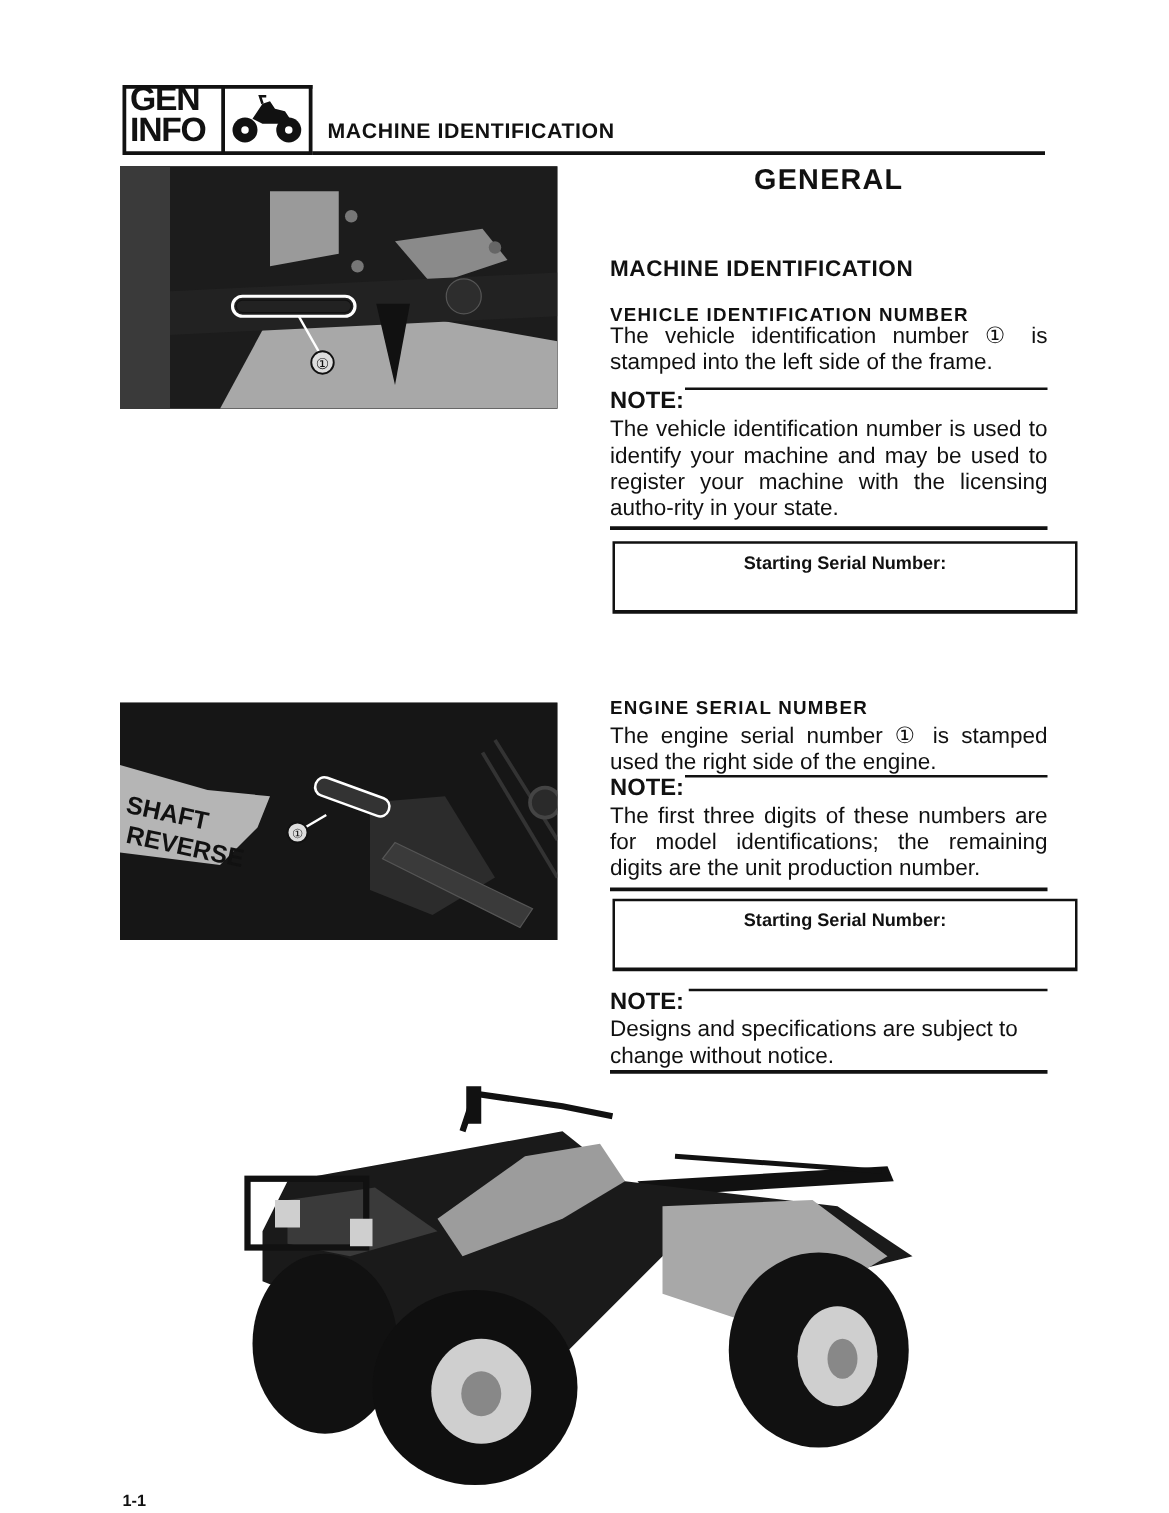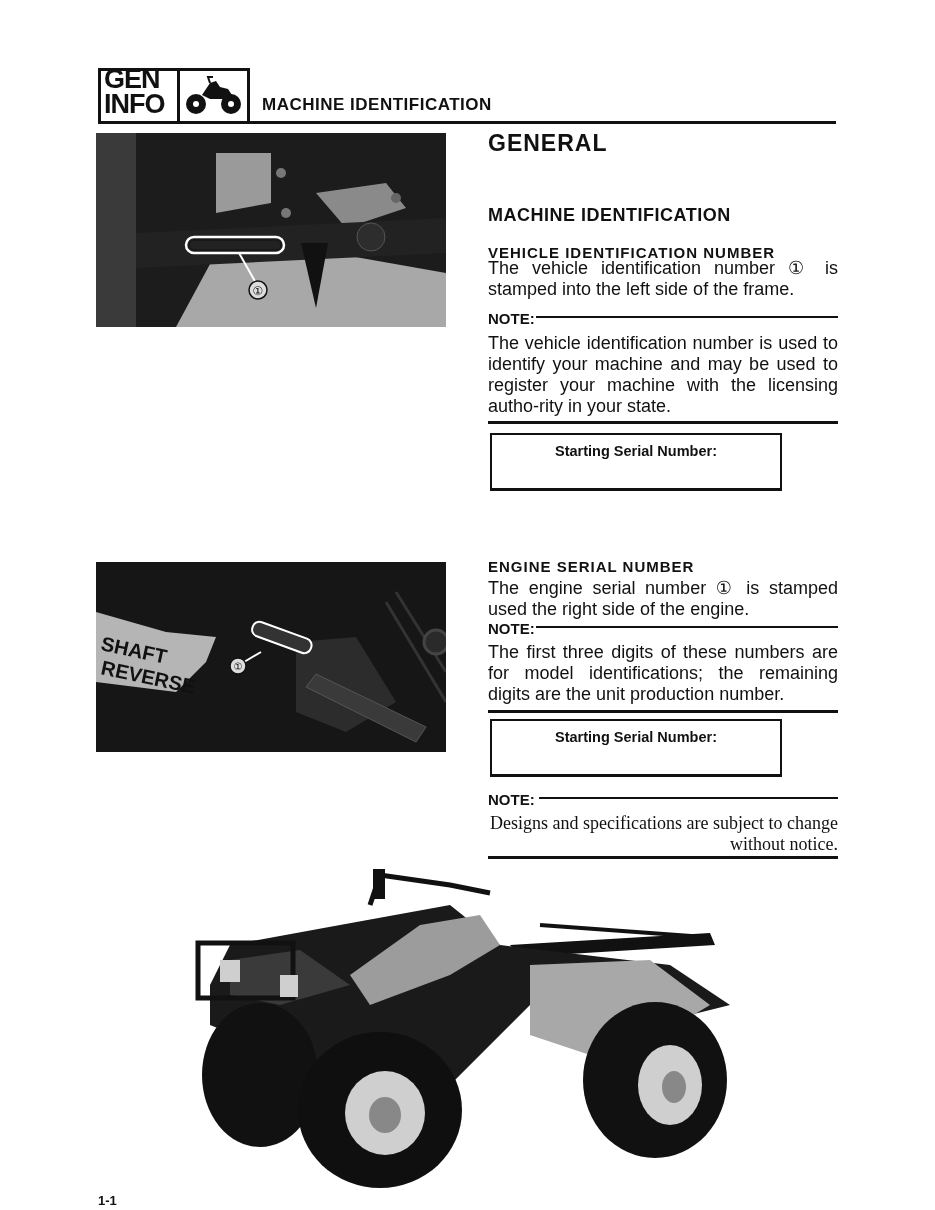--- a/index.html
+++ b/index.html
@@ -9,28 +9,28 @@
   .gen-box{left:98px;top:33px;width:82px;height:56px;border:3px solid #111;box-sizing:border-box;}
   .gen-text{left:104px;top:32px;font-weight:bold;font-size:27px;line-height:25px;letter-spacing:-1px;}
   .icon-box{left:180px;top:33px;width:70px;height:56px;border:3px solid #111;border-left:0;box-sizing:border-box;}
   .header-title{left:262px;top:60px;font-size:17px;font-weight:bold;letter-spacing:0.5px;}
   .header-rule{left:250px;top:86px;width:586px;height:3px;background:#111;}
   
   .photo{background:#1a1a1a;overflow:hidden;}
   .photo1{left:96px;top:98px;width:350px;height:194px;}
   .photo2{left:96px;top:527px;width:350px;height:190px;}
   
-  .title{left:488px;width:350px;font-weight:bold;font-size:23px;line-height:32px;letter-spacing:1px;}
+  .title{left:488px;width:350px;text-align:center;font-weight:bold;font-size:23px;line-height:32px;letter-spacing:1px;}
   .h2{left:488px;font-weight:bold;font-size:18px;letter-spacing:0.5px;}
   .h3{left:488px;font-weight:bold;font-size:15px;letter-spacing:1px;}
   .body{left:488px;width:350px;font-size:18px;line-height:21px;text-align:justify;}
-  .note-row{left:488px;width:350px;display:flex;align-items:center;font-weight:bold;font-size:15px;}
+  .note-row{left:488px;width:350px;display:flex;align-items:flex-start;font-weight:bold;font-size:19px;}
   .note-row .line{flex:1;height:2px;background:#111;margin-bottom:3px;margin-left:1px;}
   .rule{left:488px;width:350px;height:3px;background:#111;}
-  .serial-box{left:490px;width:292px;border:2px solid #111;border-top-width:2px;border-bottom-width:3px;box-sizing:border-box;text-align:center;font-weight:bold;font-size:14.5px;line-height:21px;padding-top:6px;}
+  .serial-box{left:490px;width:372px;border:2px solid #111;border-top-width:2px;border-bottom-width:3px;box-sizing:border-box;text-align:center;font-weight:bold;font-size:14.5px;line-height:21px;padding-top:6px;}
   .page-num{left:98px;top:1158px;font-size:13px;font-weight:bold;}
 </style>
 </head>
 <body>
 
 <div class="abs gen-box"></div>
 <div class="abs gen-text">
   <div>GEN</div>
   <div>INFO</div>
 </div>
@@ -117,21 +117,21 @@
 <div class="abs rule" style="top:675px;"></div>
 
 <div class="abs serial-box" style="top:684px;height:58px;">
   <div>Starting Serial Number:</div>
 </div>
 
 <div class="abs note-row" style="top:756px;">
   <span>NOTE:</span>
     <span class="line" style="margin-left:4px;"></span>
 </div>
-<div class="abs body" style="top:778px;text-align:right;font-family:Liberation Serif, serif;">Designs and specifications are subject to change without notice.</div>
+<div class="abs body" style="top:778px;text-align:left;">Designs and specifications are subject to change without notice.</div>
 <div class="abs rule" style="top:821px;"></div>
 
 <div class="abs" style="left:190px;top:830px;width:550px;height:325px;">
   <svg width="550" height="325" viewBox="0 0 550 325">
 
     <path d="M320 80 L520 68 L525 80 L330 92 Z" fill="#111"></path>
     <path d="M350 60 L515 72" stroke="#111" stroke-width="4" fill="none"></path>
 
     <path d="M20 120 L40 80 L150 60 L260 40 L310 80 L480 100 L540 140 L500 150 L460 120 L340 140 L250 230 L120 200 L20 160 Z" fill="#1a1a1a"></path>
     <path d="M160 110 L230 60 L290 50 L310 80 L260 110 L180 140 Z" fill="#9c9c9c"></path>

